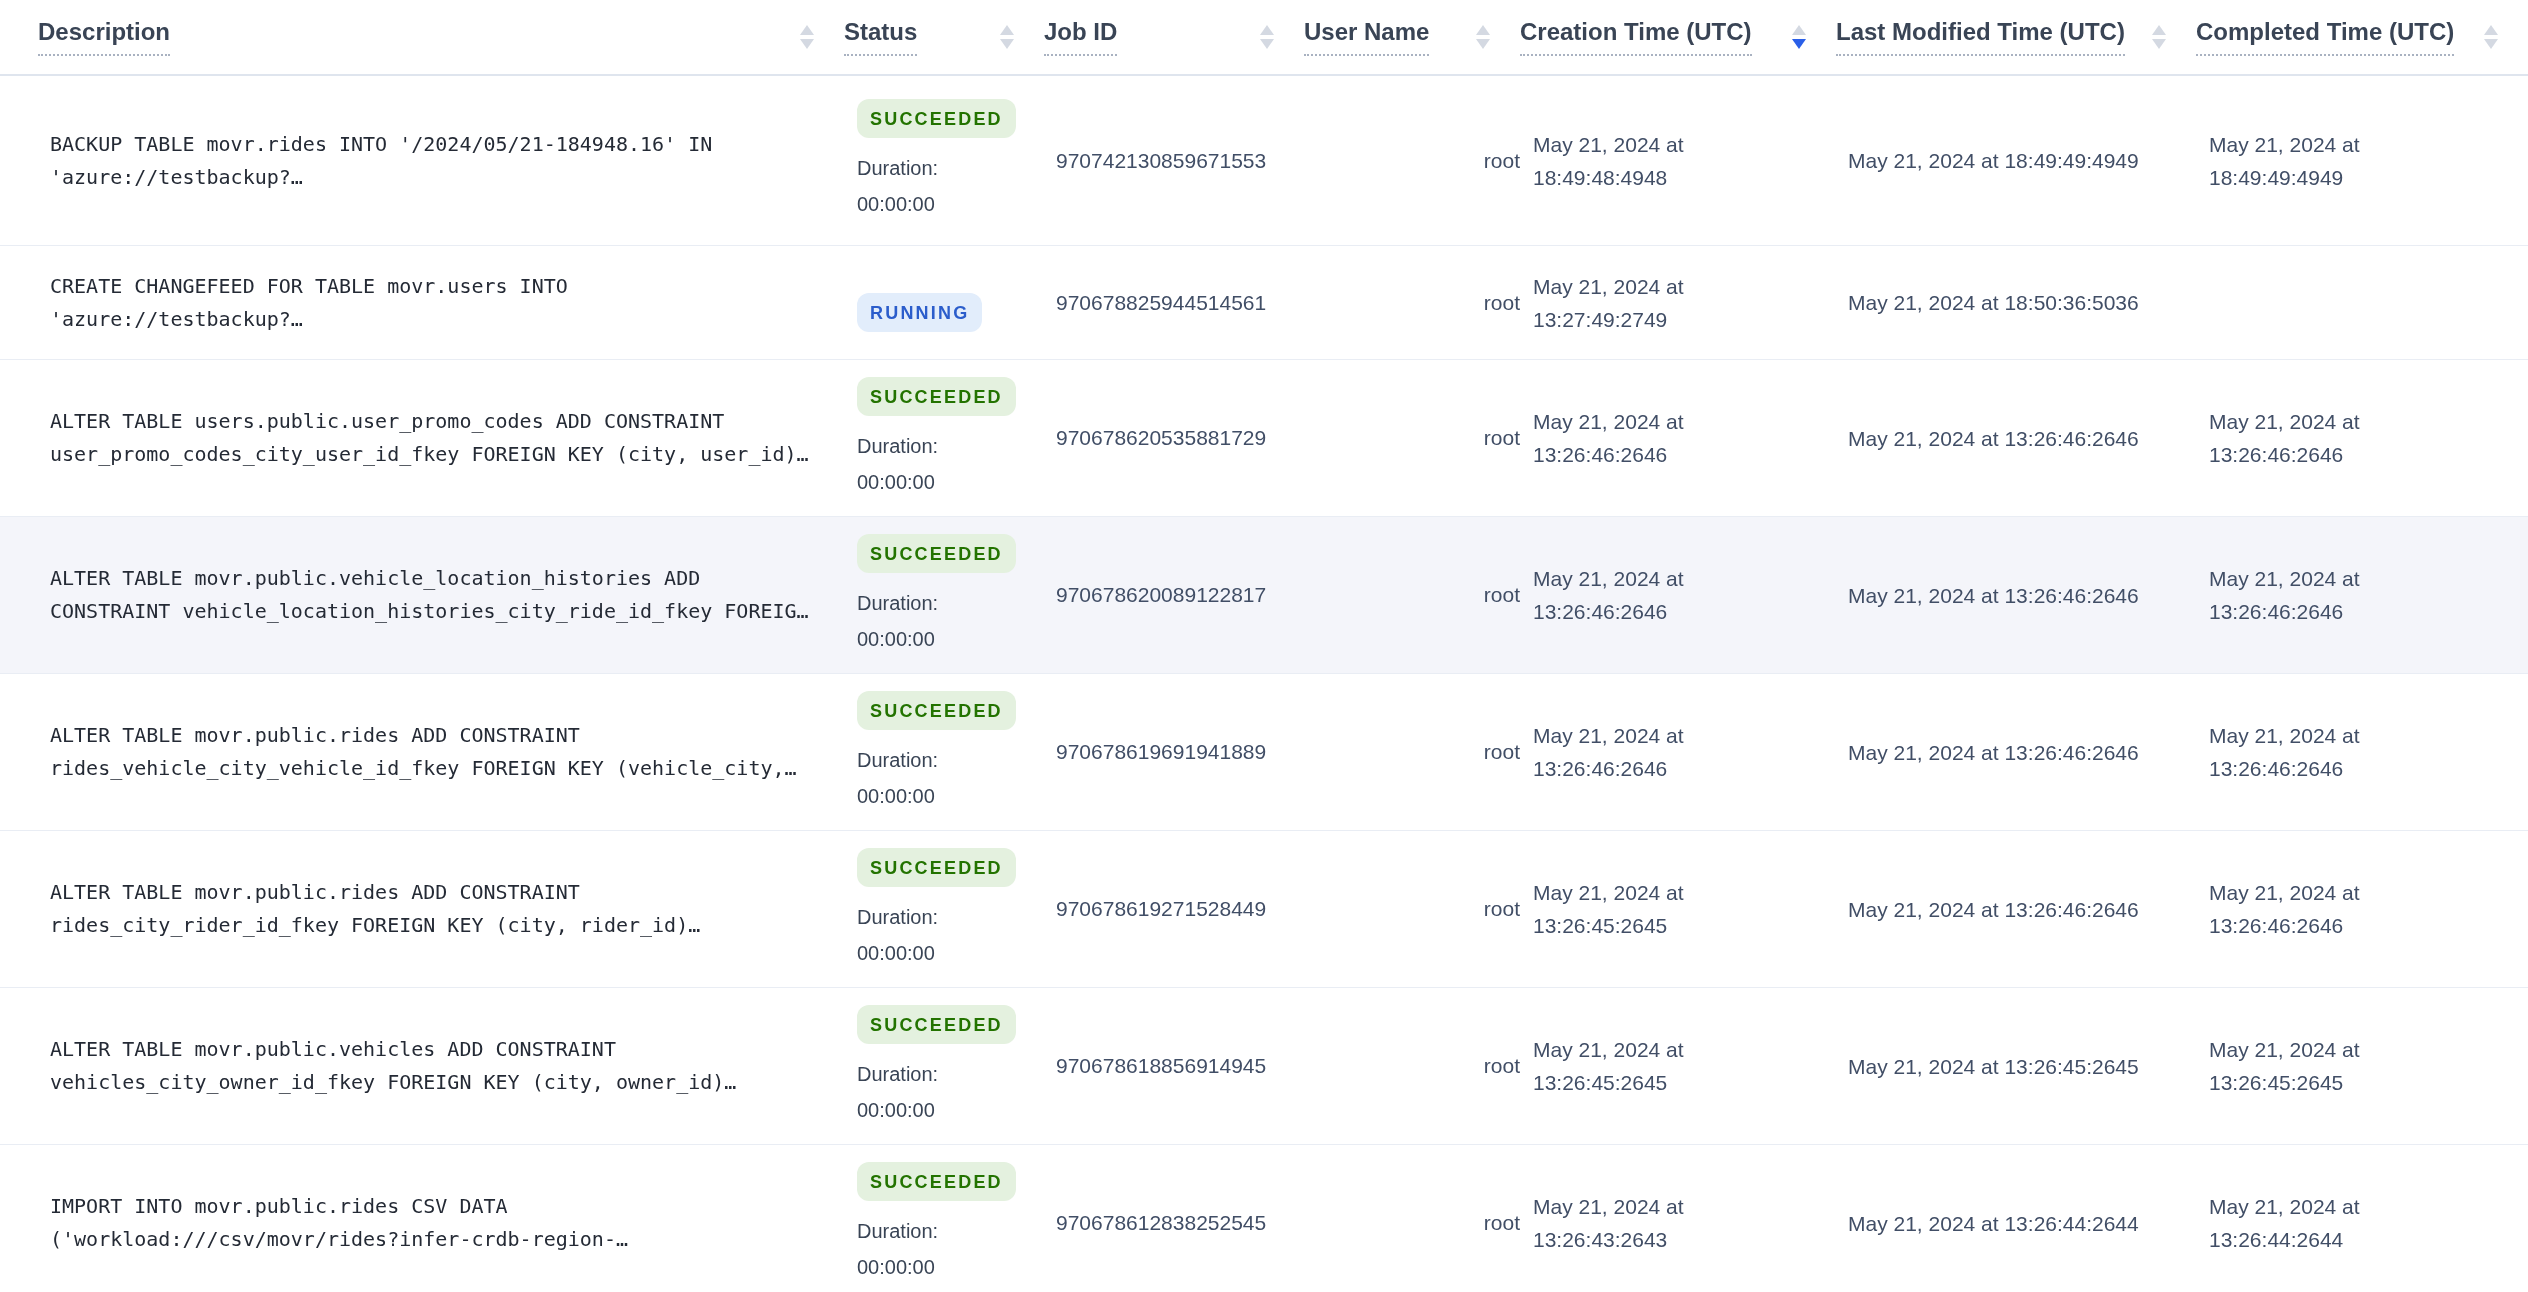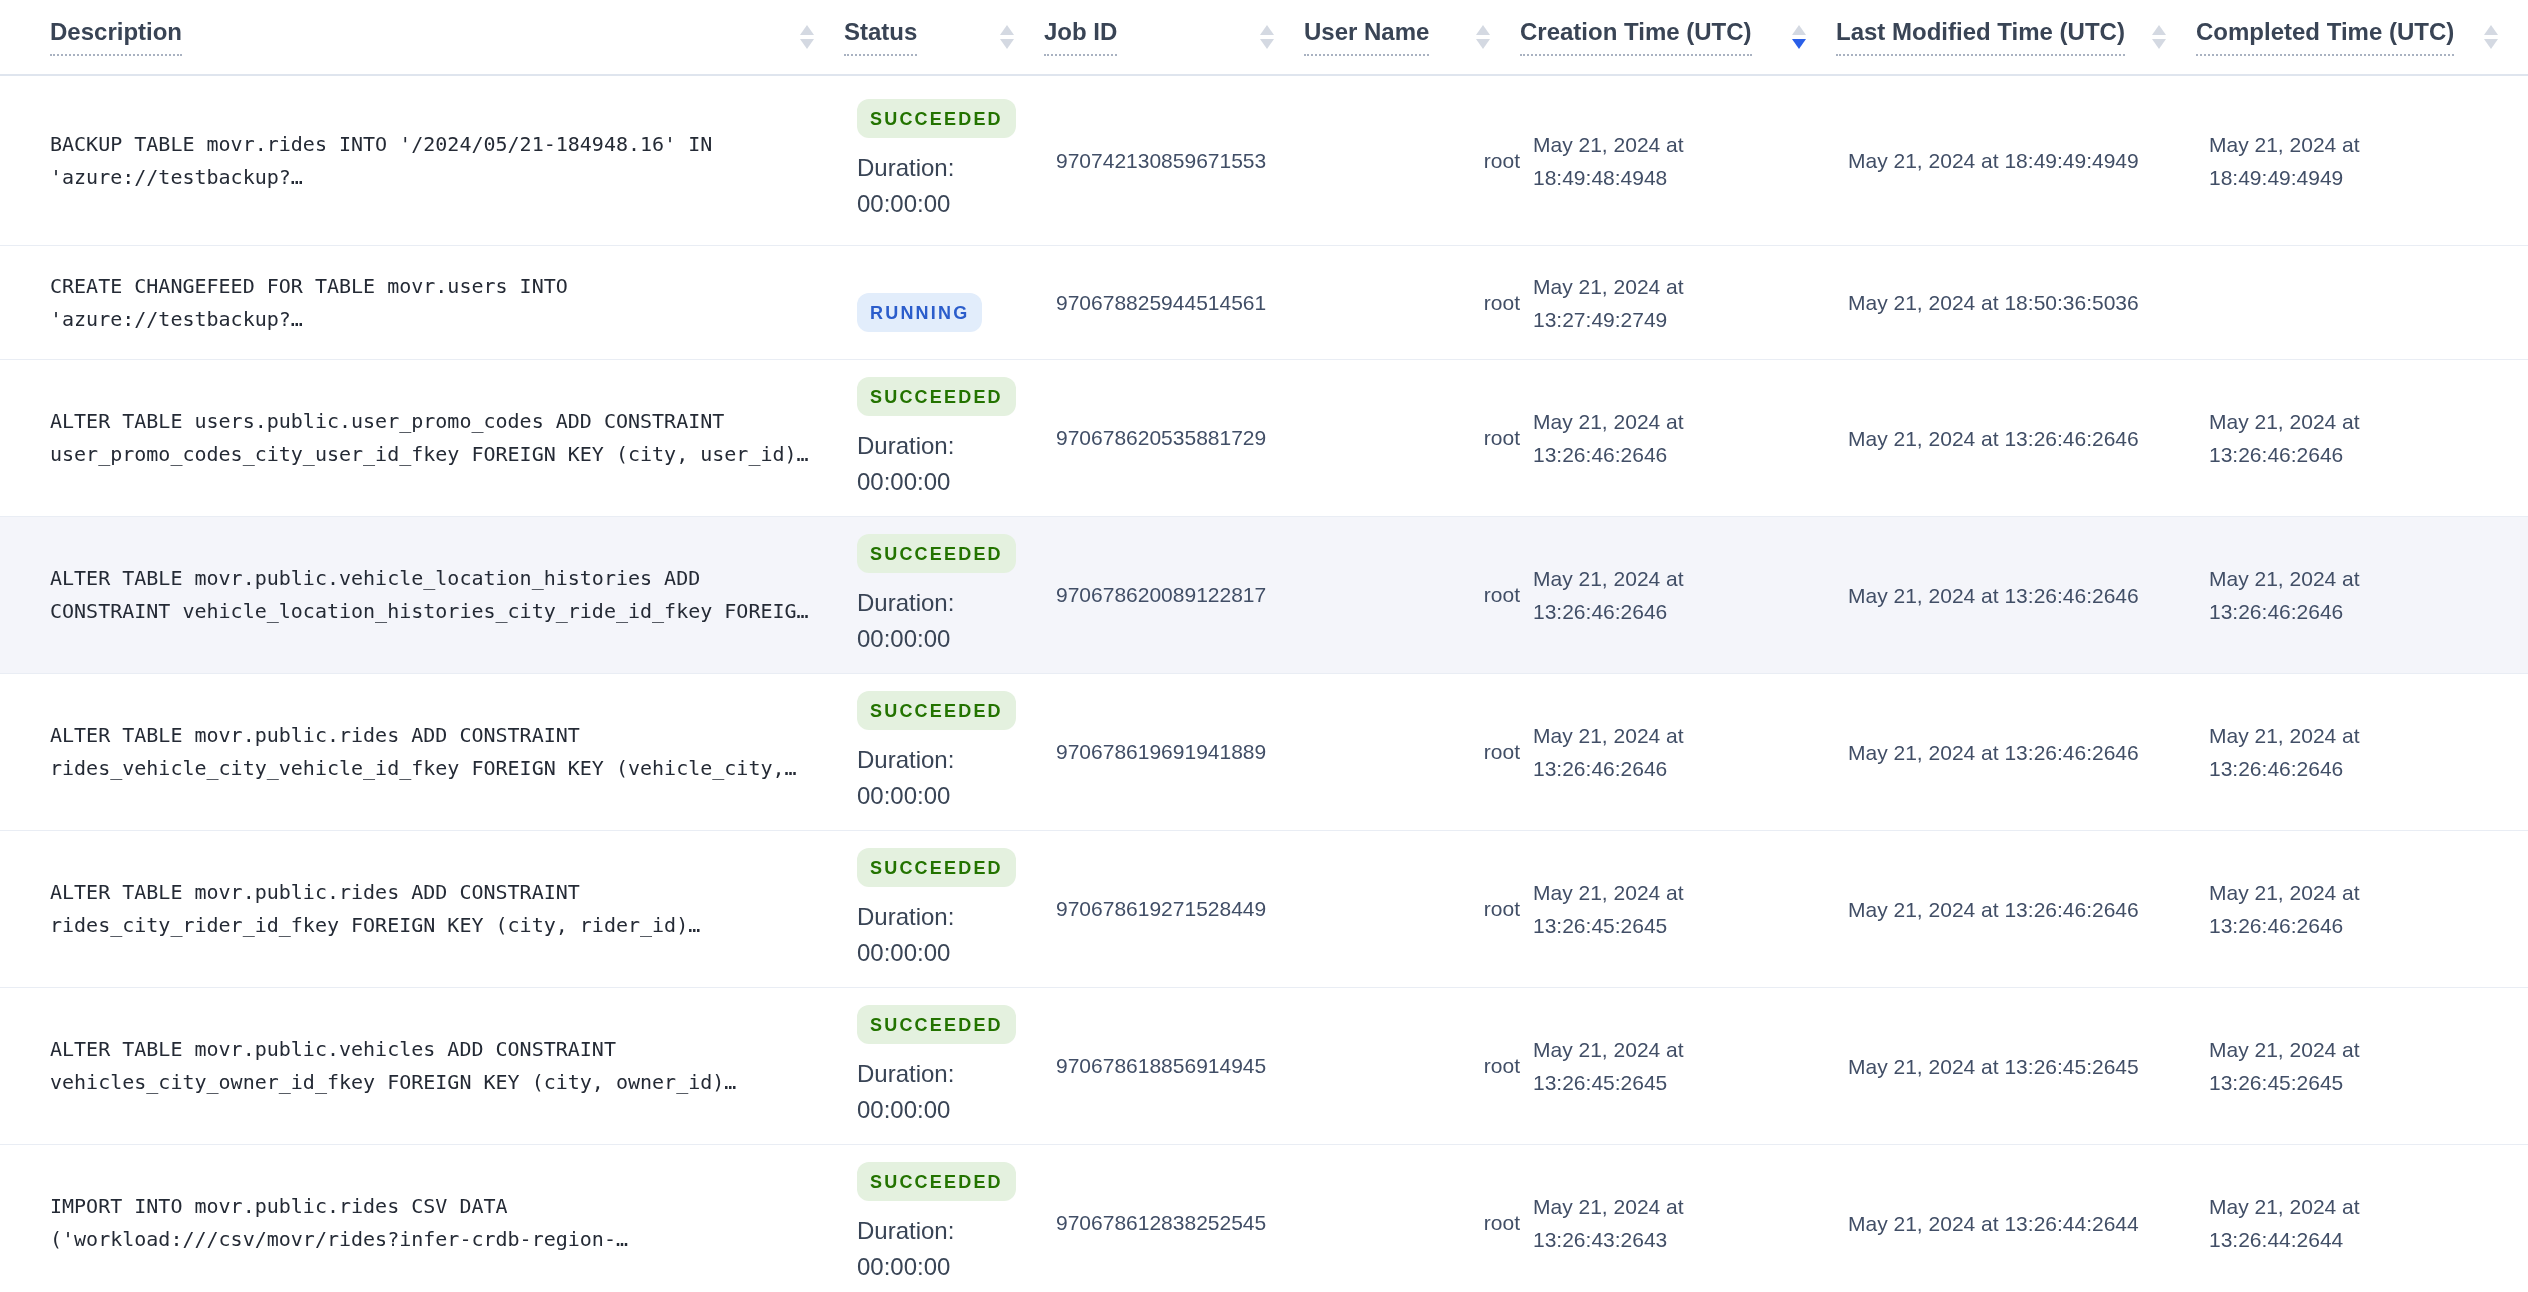--- a/index.html
+++ b/index.html
@@ -14,21 +14,21 @@
     grid-template-columns:844px 200px 260px 216px 316px 360px 332px;
   }
   .thead{
     height:74px;align-items:center;border-bottom:2px solid #dfe5ee;
   }
   .th{
     display:flex;align-items:center;justify-content:space-between;
     padding-right:30px;font-size:24px;font-weight:700;color:#394455;
     cursor:pointer;
   }
-  .th:first-child{padding-left:50px;}
+  .th:first-child{padding-left:38px;}
   .th-label{
     border-bottom:2px dotted #a9b2c1;padding-bottom:7px;line-height:1.2;
   }
   .sort{display:flex;flex-direction:column;align-items:center;gap:4px;flex:0 0 auto;margin-left:14px;}
   .tri-up{width:0;height:0;border-left:7px solid transparent;border-right:7px solid transparent;border-bottom:10px solid var(--sort-inactive,#d4d9e2);}
   .tri-down{width:0;height:0;border-left:7px solid transparent;border-right:7px solid transparent;border-top:10px solid var(--sort-inactive,#d4d9e2);}
   .th.sort-desc .tri-down{border-top-color:var(--sort-active,#2a5fe8);}
 
   .row{height:156px;border-bottom:1px solid #e9edf4;background:#ffffff;}
   .row:nth-child(1){height:169px;}
@@ -41,21 +41,21 @@
     font-family:"DejaVu Sans Mono",monospace;
     font-size:20px;line-height:33px;color:#242a35;
   }
   .desc-text{cursor:pointer;}
   .cell-status{padding-left:13px;padding-right:10px;}
   .badge{
     display:inline-block;font-size:18px;font-weight:700;letter-spacing:2.2px;
     line-height:1;padding:11px 13px 10px 13px;border-radius:12px;margin-bottom:12px;
     white-space:nowrap;
   }
-  .duration div{font-size:24px;line-height:36px;color:#394455;}
+  .duration div{font-size:20px;line-height:36px;color:#394455;}
   .cell-jobid{padding-left:12px;font-size:21px;color:#414e66;}
   .cell-user{padding-left:12px;font-size:21px;color:#414e66;align-items:flex-end;}
   .cell-time{font-size:21px;line-height:33px;color:#414e66;}
   .cell-creation{padding-left:13px;padding-right:50px;}
   .cell-modified{padding-left:12px;padding-right:8px;}
   .cell-completed{padding-left:13px;padding-right:70px;}
 </style>
 </head>
 <body>
 

